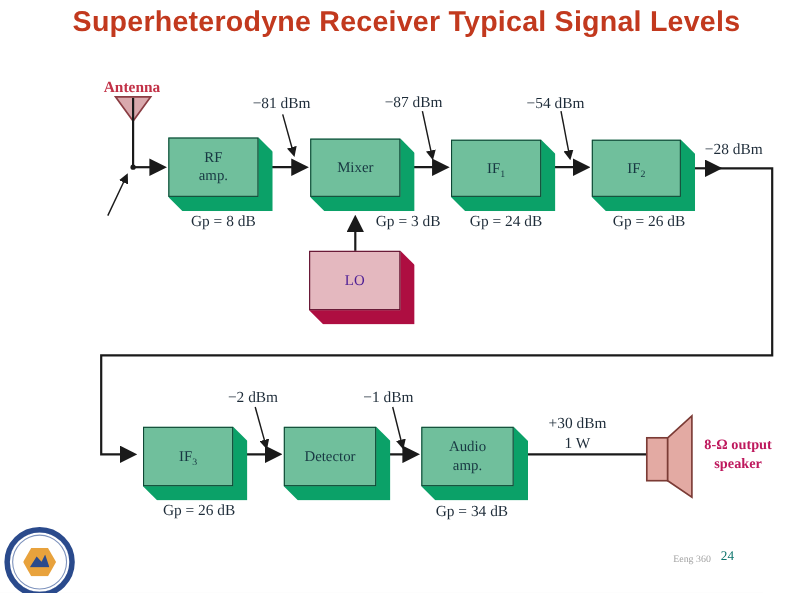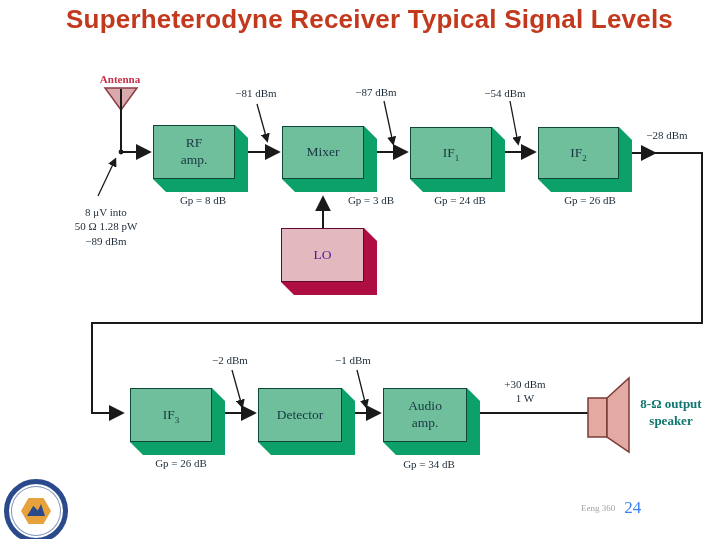--- a/index.html
+++ b/index.html
@@ -23,33 +23,33 @@
     position:absolute;left:0;top:0;right:13px;bottom:13px;
     background:#70bf9c;border:1.5px solid #0e4735;
     display:flex;align-items:center;justify-content:center;
     font-size:13.5px;color:#173742;text-align:center;
   }
   .block .lbl{white-space:pre-line;line-height:1.25;}
   .block .sub{font-size:9px;margin-top:9px;}
   .block.pink .depth{background:#ae0e41;}
   .block.pink .face{background:#e4b8bf;border-color:#5d0b2a;color:#4c1d95;}
   .lab{
-    position:absolute;z-index:3;font-size:11px;color:#1d2b38;
+    position:absolute;z-index:3;font-size:14px;color:#1d2b38;
     text-align:center;width:80px;line-height:1.3;white-space:pre-line;
   }
   .gain{width:130px;}
   .antenna-label{color:#c23147;font-weight:600;}
   .note{width:120px;}
-  .speaker-label{color:#0f766e;font-weight:700;font-size:13px;line-height:1.3;}
+  .speaker-label{color:#be185d;font-weight:700;font-size:13px;line-height:1.3;}
   .footer{
-    position:absolute;left:581px;top:498px;z-index:3;display:flex;
-    align-items:center;gap:9px;color:#a5a5a5;
+    position:absolute;left:612px;top:498px;z-index:3;display:flex;
+    align-items:flex-end;gap:9px;color:#a5a5a5;
   }
   .footer .course{font-size:9px;}
-  .footer .page{font-size:17px;color:#3b82f6;}
+  .footer .page{font-size:12px;color:#0f766e;}
   .logo{
     position:absolute;left:4px;top:479px;width:54px;height:54px;z-index:3;
     border-radius:50%;background:#fff;border:5px solid #2a4a8c;
     box-shadow:inset 0 0 0 2px #fff,inset 0 0 0 3px #7e93bd;
     display:flex;align-items:center;justify-content:center;
   }
   .logo .hex{
     width:30px;height:26px;background:#e8a23c;position:relative;
     clip-path:polygon(25% 0,75% 0,100% 50%,75% 100%,25% 100%,0 50%);
   }
@@ -173,23 +173,20 @@
   <div class="lab" style="left:216px;top:86px">−81 dBm</div>
   <div class="lab" style="left:336px;top:85px">−87 dBm</div>
   <div class="lab" style="left:465px;top:86px">−54 dBm</div>
   <div class="lab" style="left:627px;top:128px">−28 dBm</div>
   <div class="lab" style="left:190px;top:353px">−2 dBm</div>
   <div class="lab" style="left:313px;top:353px">−1 dBm</div>
   <div class="lab" style="left:485px;top:377px">+30 dBm
 1 W</div>
 
   <div class="lab antenna-label" style="left:80px;top:72px">Antenna</div>
-  <div class="lab note" style="left:46px;top:205px">8 μV into
-50 Ω 1.28 pW
-−89 dBm</div>
 
   <div class="lab speaker-label" style="left:631px;top:396px">8-Ω output
 speaker</div>
 
   <div class="footer">
     <span class="course">Eeng 360</span>
     <span class="page">24</span>
   </div>
 
   <div class="logo">

